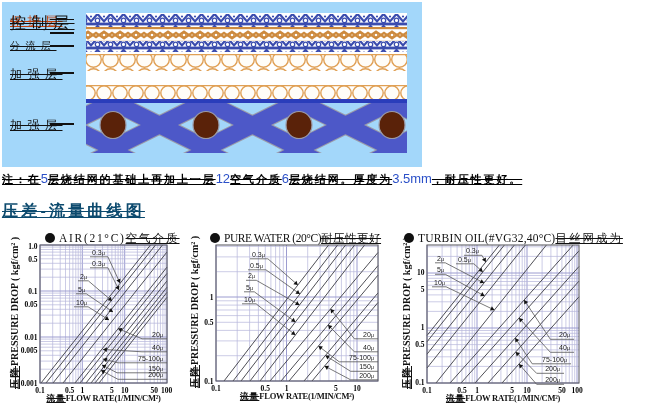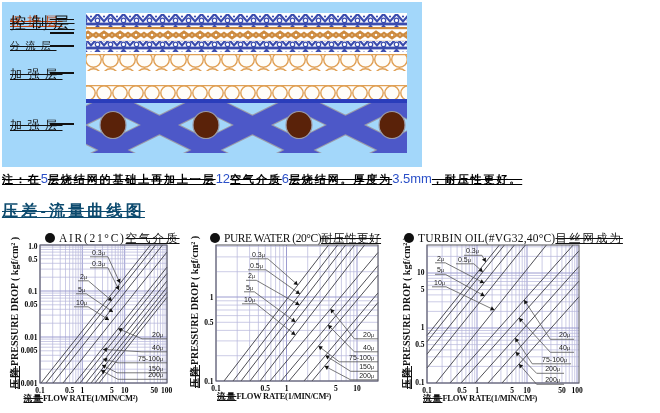--- a/index.html
+++ b/index.html
@@ -2,21 +2,21 @@
 <html><head><meta charset="utf-8">
 <style>
 html,body{margin:0;padding:0;width:660px;height:413px;background:#fff;overflow:hidden}
 body{font-family:"Liberation Sans",sans-serif;position:relative}
 .abs{position:absolute}
 .bl{color:#2b50c8;font-weight:normal}
 .ttl{font-family:"Liberation Serif",serif;font-weight:normal;font-size:11.5px;color:#111;white-space:nowrap}
 .yttl{font-family:"Liberation Serif",serif;font-weight:bold;font-size:10px;color:#111;text-align:center;white-space:nowrap}
 .yttl .cjk{letter-spacing:1.5px}
 .xttl .cjk{letter-spacing:1.2px}
-.xttl{font-family:"Liberation Serif",serif;font-weight:bold;font-size:8.5px;letter-spacing:-0.25px;color:#111;white-space:nowrap}
+.xttl{font-family:"Liberation Serif",serif;font-weight:bold;font-size:8.5px;letter-spacing:-0.25px;color:#111;text-align:center;white-space:nowrap}
 .cjk{font-family:"Liberation Sans",sans-serif;letter-spacing:2px;text-decoration:underline line-through;text-decoration-thickness:0.8px}
 .nk{font-size:11px;letter-spacing:1.9px;font-weight:bold;text-decoration:underline line-through;text-decoration-thickness:0.9px}
 </style></head>
 <body>
 <svg class="abs" style="left:0;top:0" width="424" height="168" viewBox="0 0 424 168">
 <rect x="2" y="2" width="420" height="165" fill="#a3d7fa"></rect>
 <defs>
 <pattern id="zig" width="13" height="12" patternUnits="userSpaceOnUse">
   <rect width="13" height="12" fill="#fff"></rect>
   <path d="M-1,10.5 L6.5,2 L14,10.5" fill="none" stroke="#3b4cae" stroke-width="2.2"></path>

